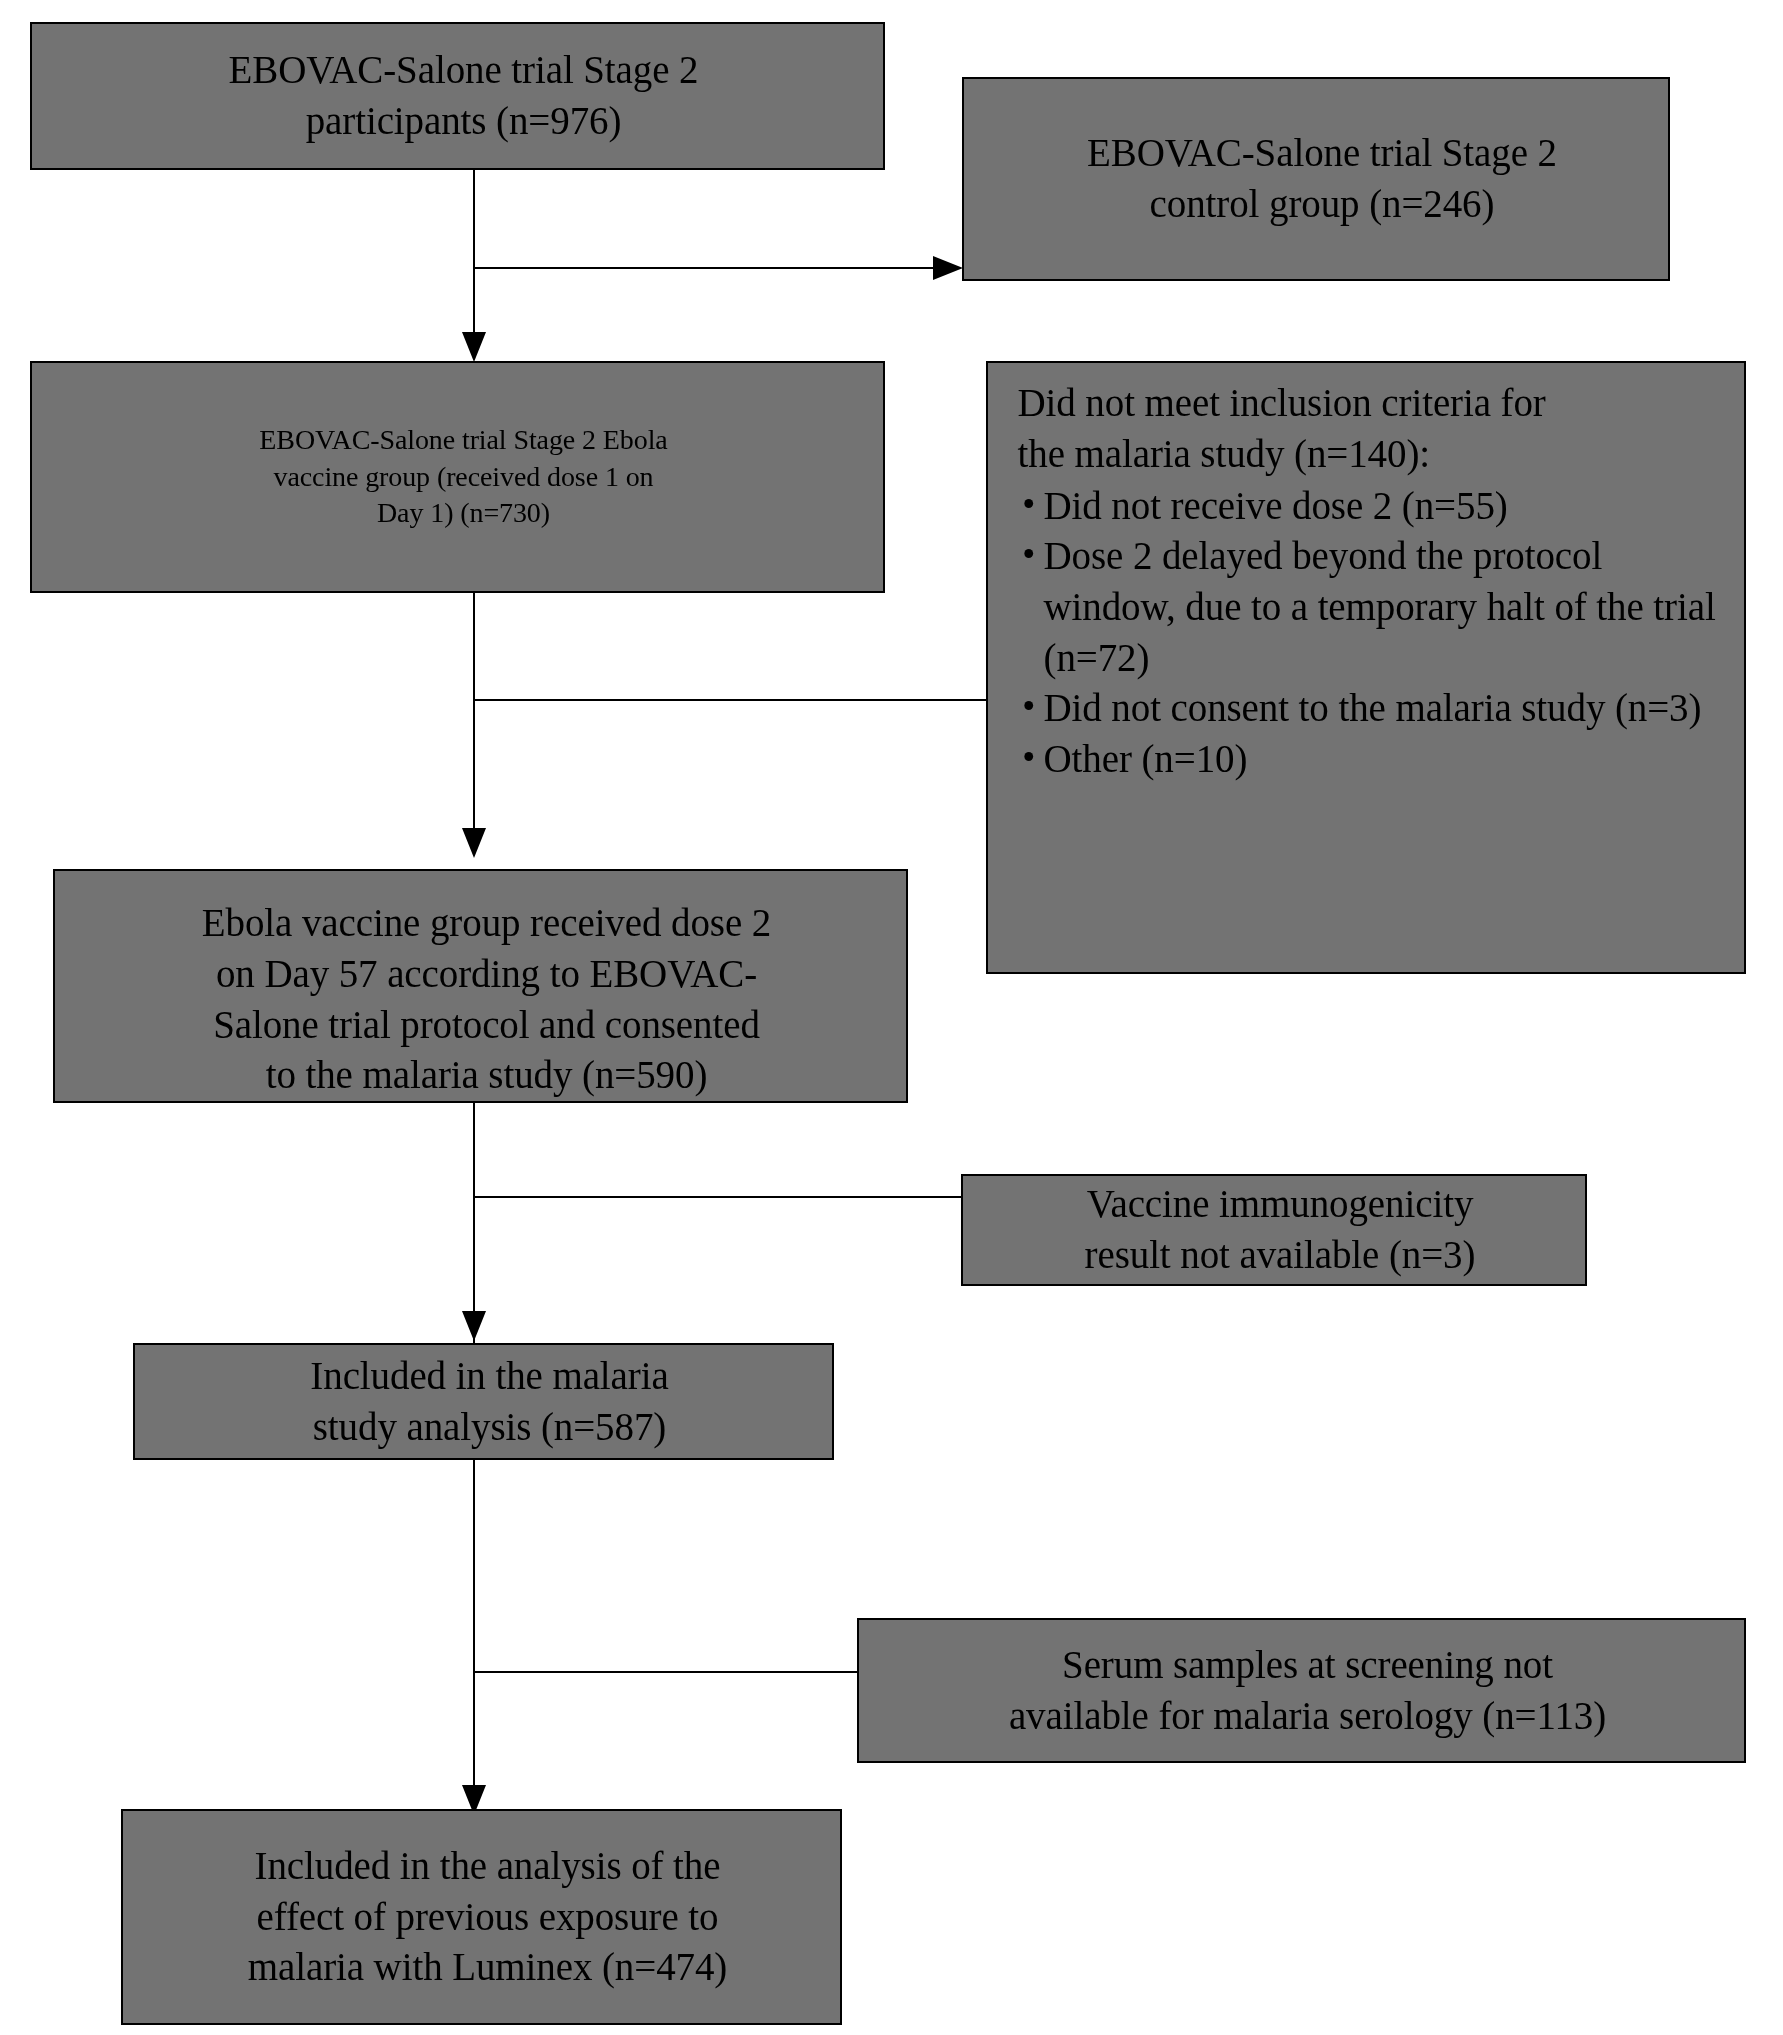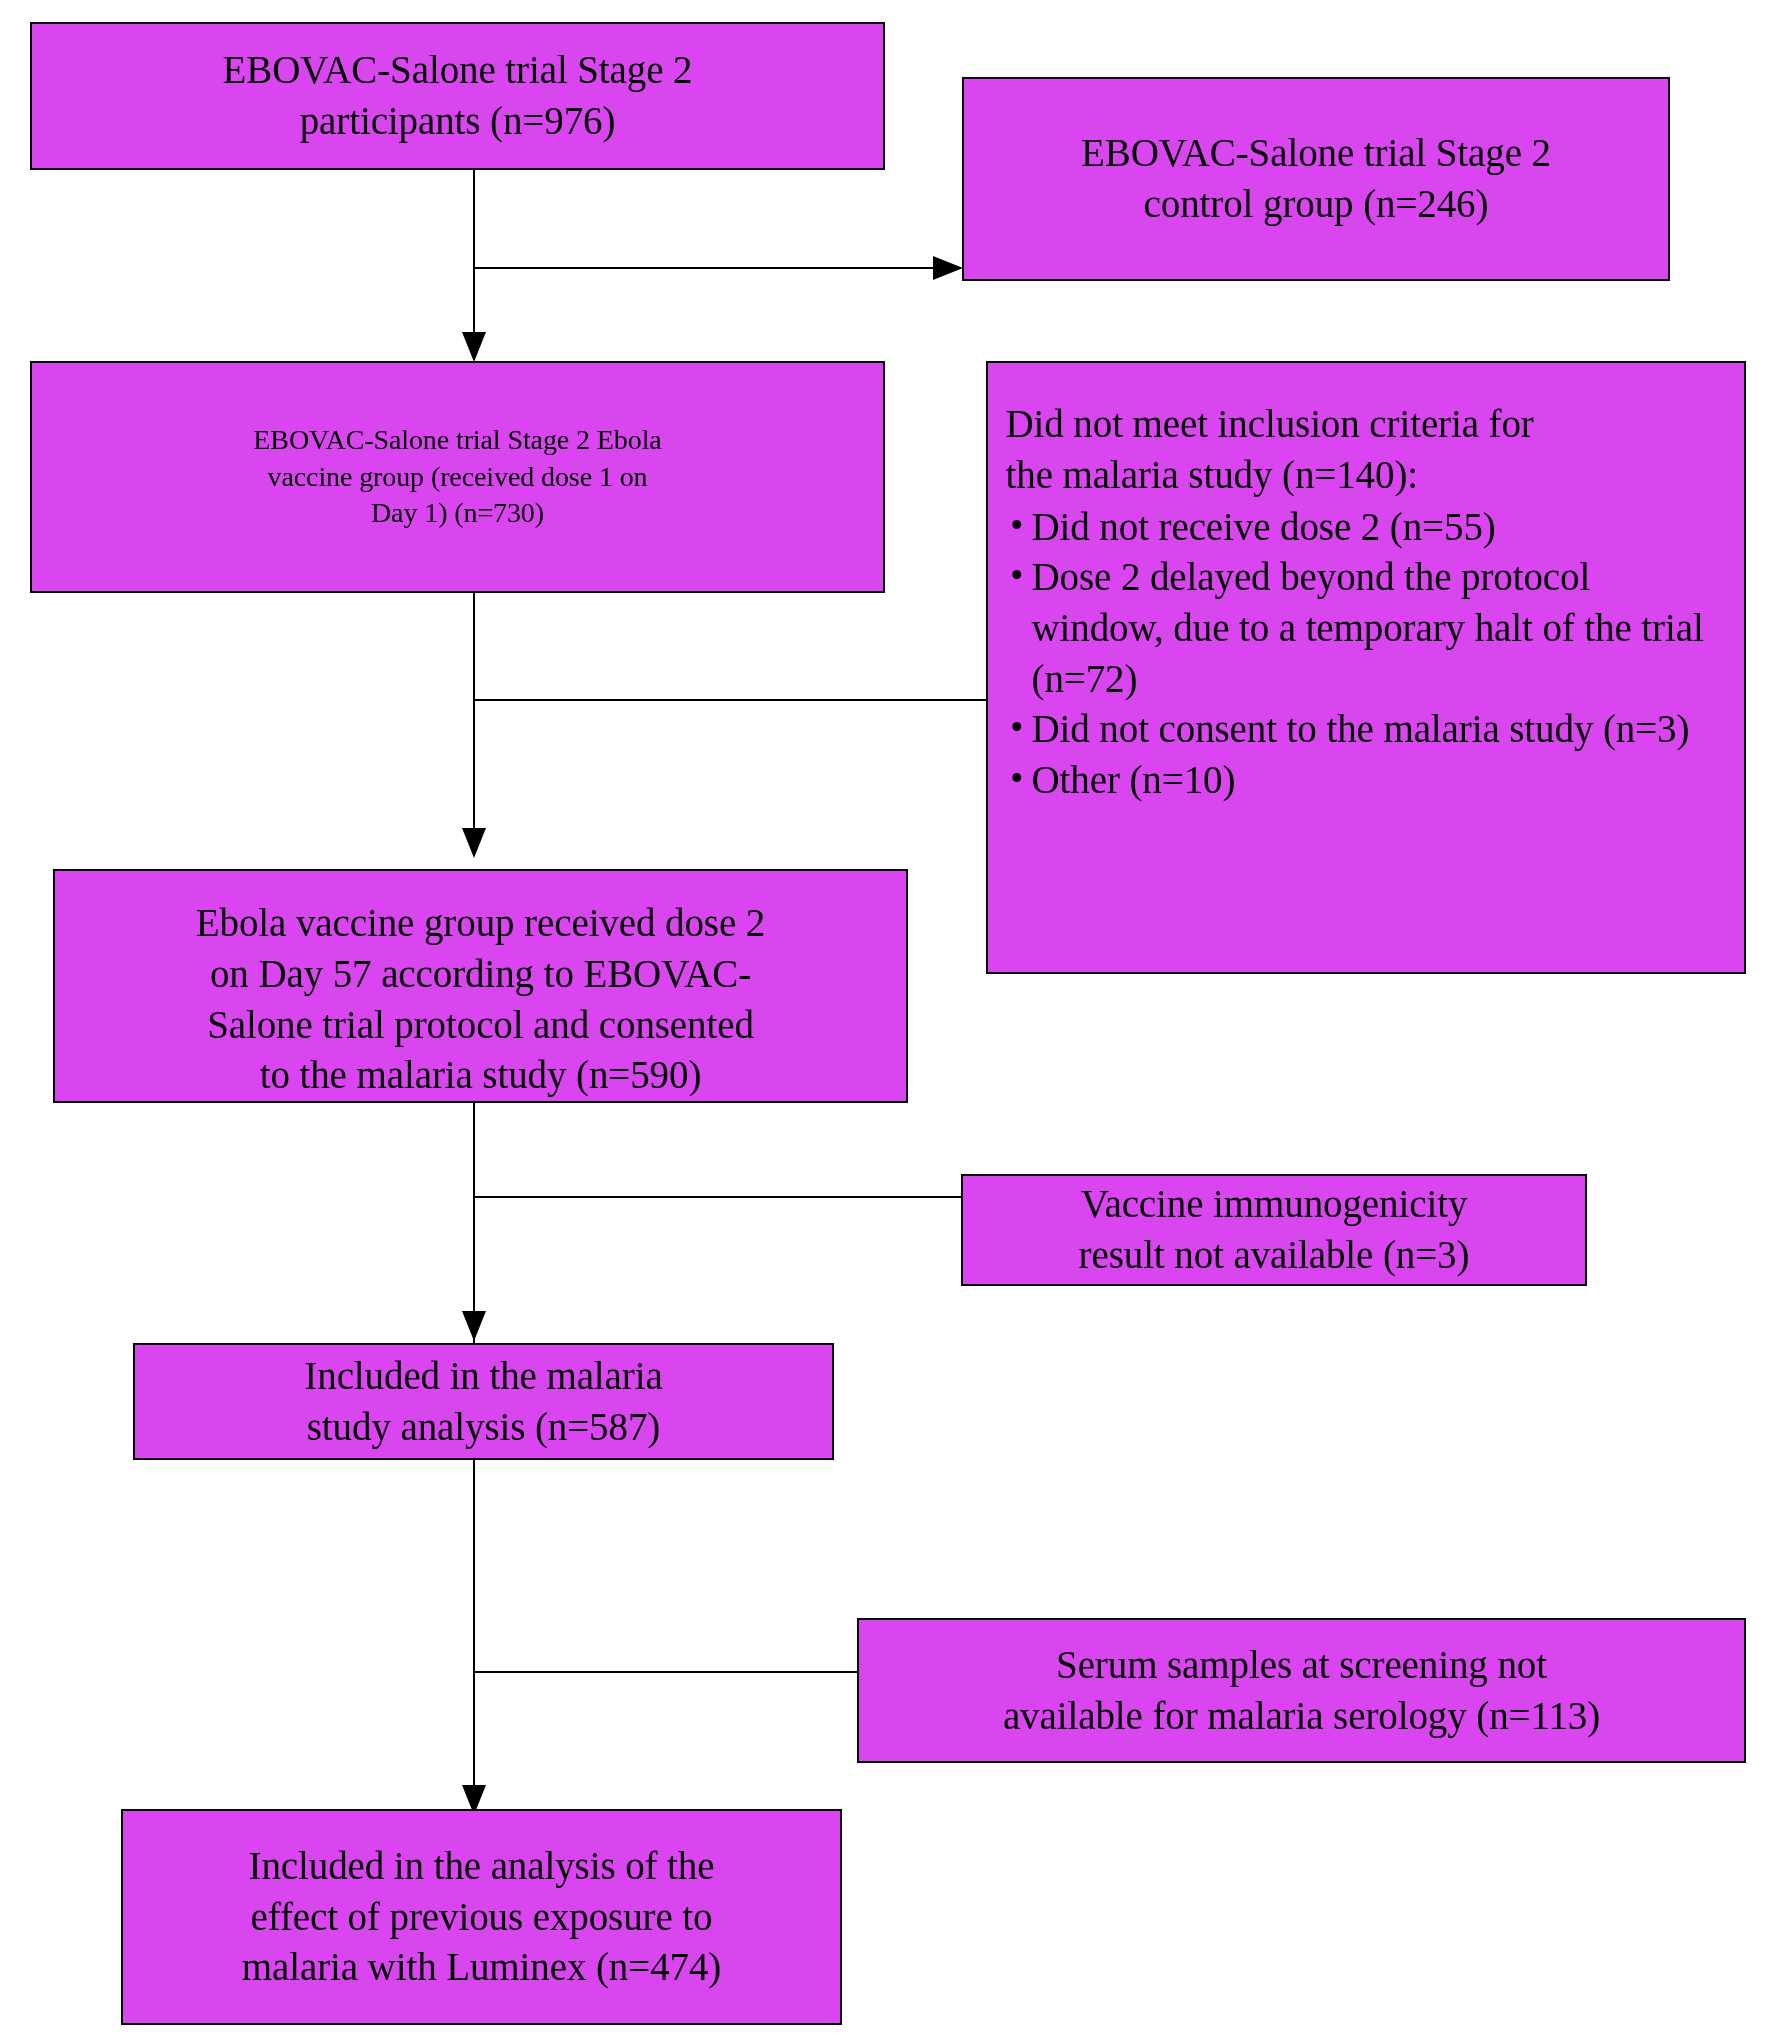--- a/index.html
+++ b/index.html
@@ -15,45 +15,45 @@
     background: #ffffff;
     overflow: hidden;
     font-family: "Liberation Serif", "DejaVu Serif", serif;
     color: #000000;
   }
   
   .node {
     position: absolute;
     box-sizing: border-box;
     border: 2.3px solid #000000;
-    background: #d946ef;
+    background: #737373;
     display: flex;
     align-items: center;
     justify-content: center;
     text-align: center;
     line-height: 1.30;
     letter-spacing: -0.1px;
+    padding-left: 12px;
   }
   .node .txt {
     display: block;
     width: 100%;
     padding: 0 15px;
     white-space: pre-line;
   }
 
   
   .node.listbox {
     align-items: flex-start;
     text-align: left;
   }
   .listbox .inner {
     width: 100%;
     padding: 15px 14px 0 17.5px;
     box-sizing: border-box;
-    margin-top: 21px;
   }
   .listbox .head { display: block; margin: 0 0 1.2px 0; }
   .listbox ul {
     list-style: none;
     margin: 0;
     padding: 0;
   }
   .listbox li {
     position: relative;
     padding-left: 26px;

